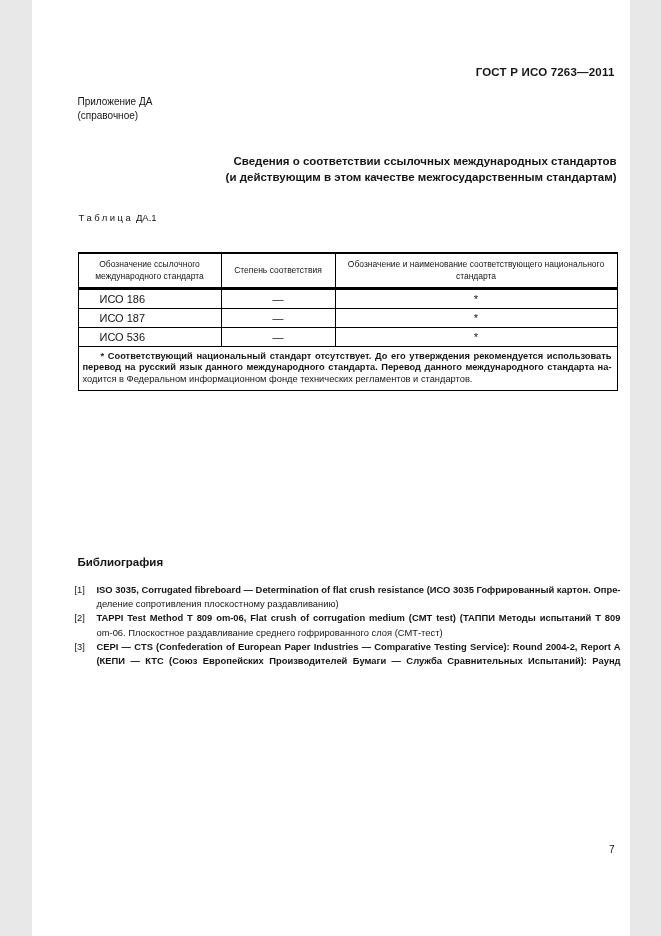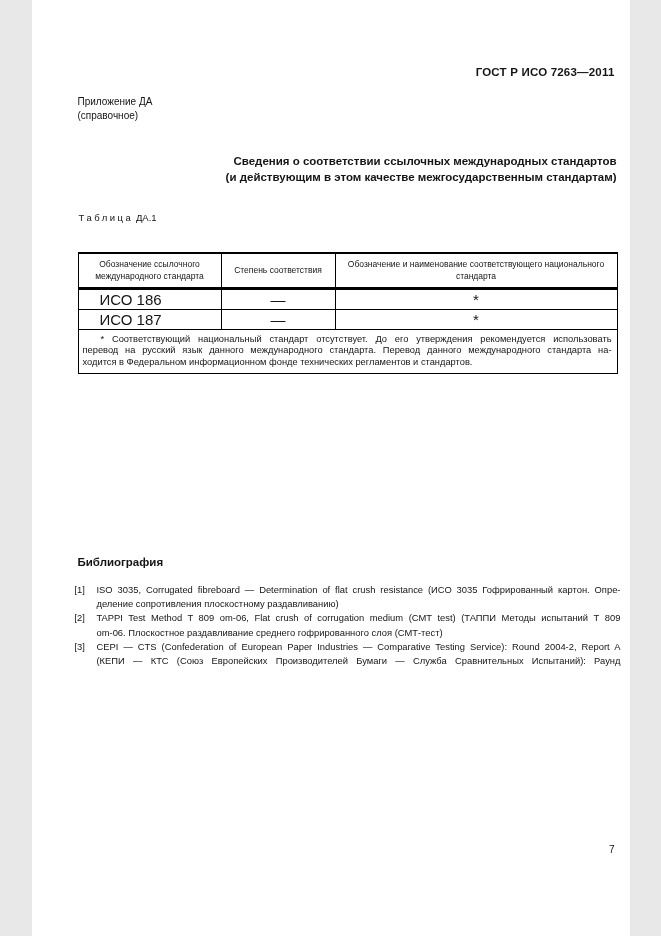--- a/index.html
+++ b/index.html
@@ -37,32 +37,32 @@
     border: 1.5px solid #000; border-top-width: 2px; margin-top: 32px;
   }
   .std-table th {
     border: 1px solid #000; border-bottom: 3px solid #000;
     font-weight: normal; font-size: 8.5px; line-height: 11.5px;
     text-align: center; vertical-align: middle;
     height: 29px; padding: 2px 6px;
   }
   .std-table td.cell {
     border: 1px solid #000;
-    font-size: 15px; height: 16px; padding: 1px 4px;
+    font-size: 11px; height: 16px; padding: 1px 4px;
     vertical-align: middle;
   }
   td.c-standard { text-align: left; padding-left: 21px !important; }
   td.c-degree   { text-align: center; }
   td.c-national { text-align: center; font-size: 10px; }
   .footnote-cell {
     border-top: 1px solid #000;
     padding: 4px 5px 5px 4px;
     font-size: 9.3px; line-height: 11.3px;
   }
-  .fn-line.just, .bib-line.just { text-align: justify; text-align-last: justify; }
+  .fn-line.just, .bib-line.just { text-align: justify; text-align-last: justify; font-weight: bold; }
   .fn-first { text-indent: 18px; }
   .bib-heading {
     position: absolute; top: 556px; left: 46px; width: 539px;
     text-align: left; font-weight: bold; font-size: 11.5px;
   }
   .bib-list {
     position: absolute; top: 583px; left: 43px; width: 546px;
     font-size: 9.4px; line-height: 14.2px;
   }
   .bib-entry { display: flex; align-items: flex-start; }
@@ -110,20 +110,25 @@
         <td class="cell c-standard">ИСО 186</td>
         <td class="cell c-degree">—</td>
         <td class="cell c-national">*</td>
       </tr>
       <tr>
         <td class="cell c-standard">ИСО 187</td>
         <td class="cell c-degree">—</td>
         <td class="cell c-national">*</td>
       </tr>
       <tr>
+        <td class="cell c-standard">ИСО 536</td>
+        <td class="cell c-degree">—</td>
+        <td class="cell c-national">*</td>
+      </tr>
+      <tr>
         <td class="footnote-cell" colspan="3">
           <div class="fn-line fn-first just">* Соответствующий национальный стандарт отсутствует. До его утверждения рекомендуется использовать</div>
           <div class="fn-line just">перевод на русский язык данного международного стандарта. Перевод данного международного стандарта на-</div>
           <div class="fn-line">ходится в Федеральном информационном фонде технических регламентов и стандартов.</div>
         </td>
       </tr>
     </tbody>
   </table>
 
   <div class="bib-heading">Библиография</div>

